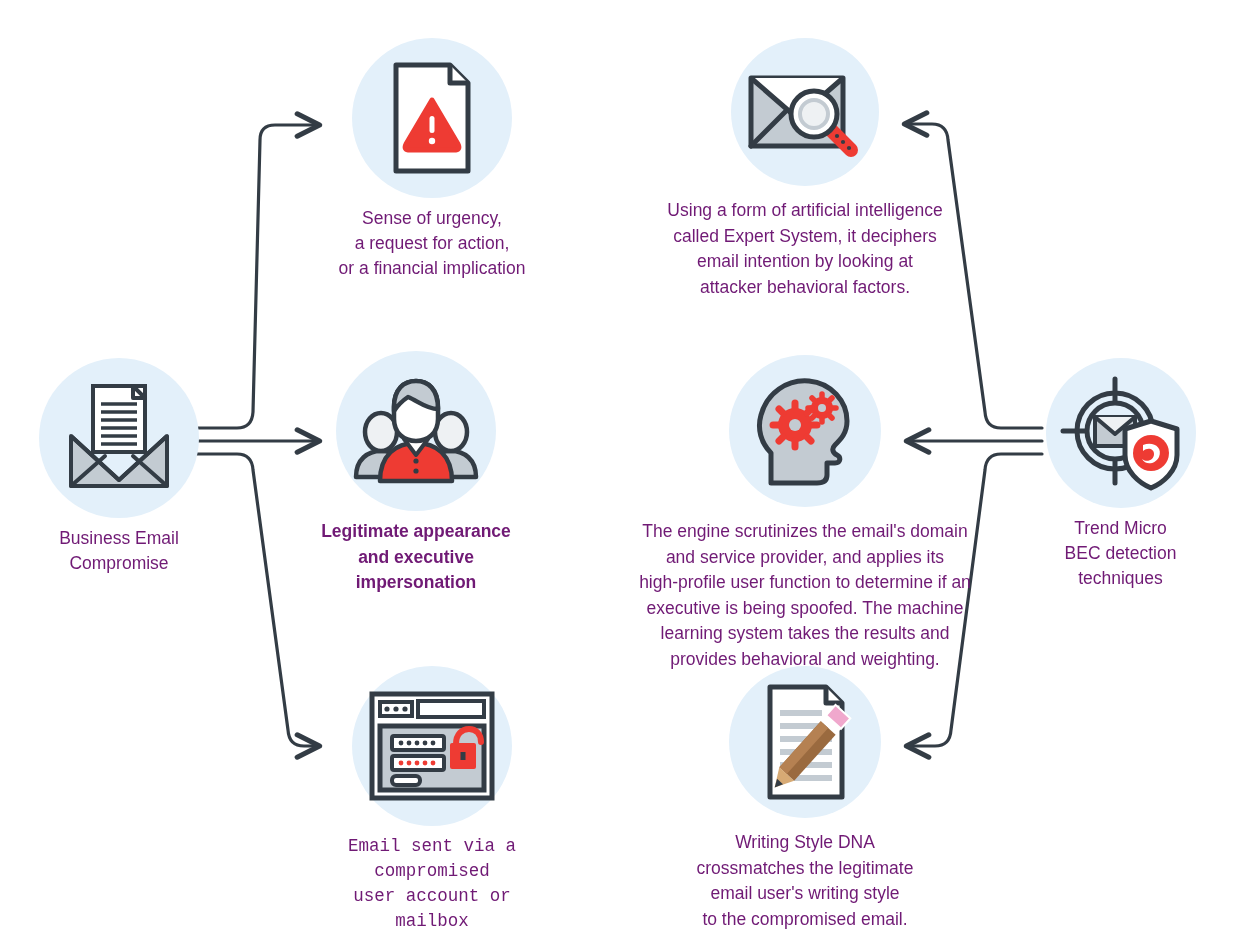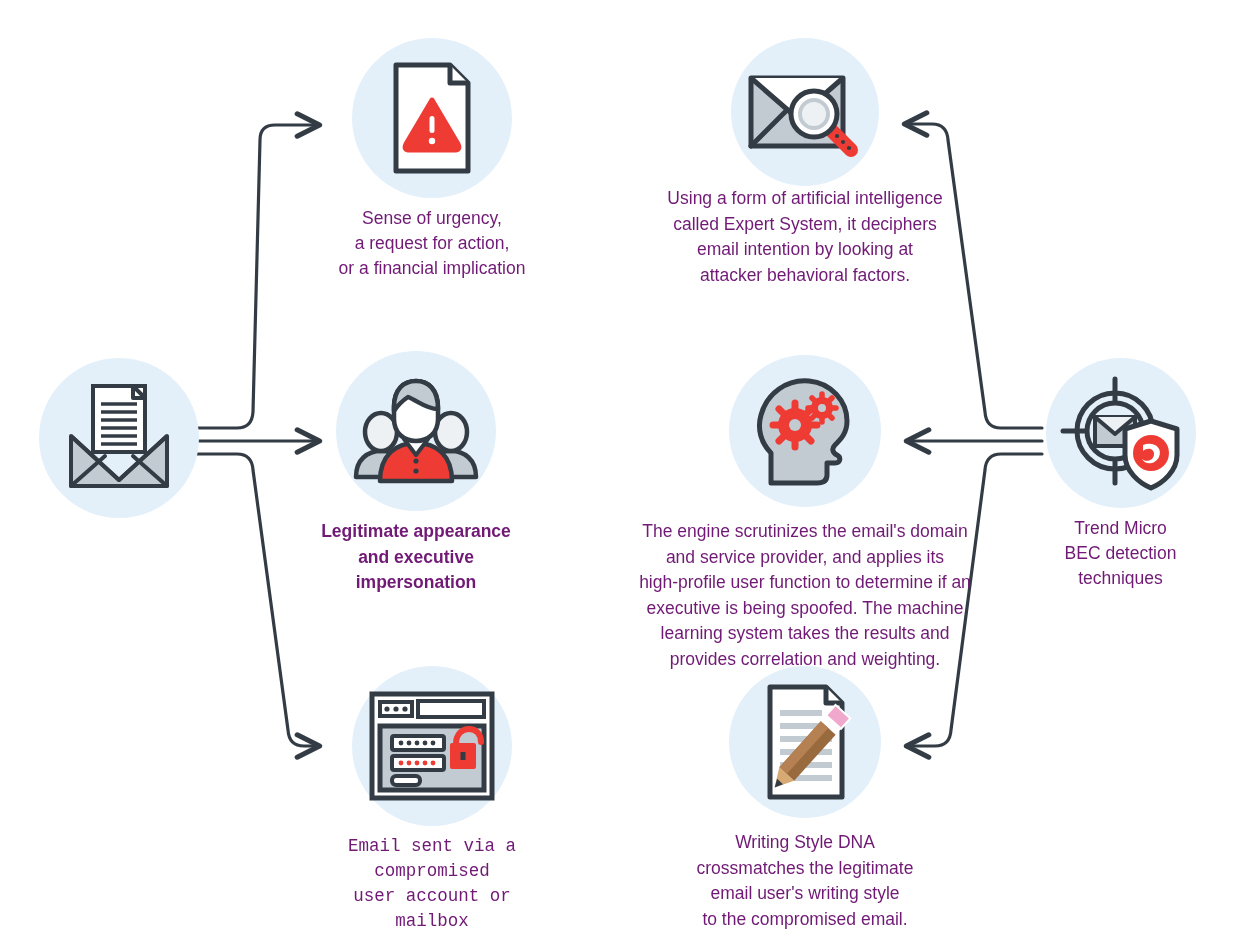--- a/index.html
+++ b/index.html
@@ -109,20 +109,22 @@
             <line x1="42" y1="60" x2="78" y2="60"></line>
           </g>
 
           <path d="M12,52 L60,96 L108,52 L108,102 L12,102 Z" fill="#c3cbd2" stroke="#333c45" stroke-width="4" stroke-linejoin="round"></path>
           <path d="M12,52 L60,96 L108,52" fill="none" stroke="#333c45" stroke-width="4" stroke-linejoin="round"></path>
           <line x1="12" y1="102" x2="46" y2="72" stroke="#333c45" stroke-width="4" stroke-linecap="round"></line>
           <line x1="108" y1="102" x2="74" y2="72" stroke="#333c45" stroke-width="4" stroke-linecap="round"></line>
         </svg>
       </div>
     </div>
+    <div class="caption">Business Email
+Compromise</div>
   </div>
 
   <div class="node" style="left:322px; top:38px; width:220px;">
     <div class="circle" style="width:160px; height:160px;">
       <div class="icon-holder">
         <svg width="88" height="112" viewBox="0 0 88 112">
           <path d="M8,3 L62,3 L80,21 L80,109 L8,109 Z" fill="#ffffff" stroke="#333c45" stroke-width="5" stroke-linejoin="round"></path>
           <path d="M62,3 L62,21 L80,21" fill="#ffffff" stroke="#333c45" stroke-width="5" stroke-linejoin="round"></path>
           <path d="M44,38 L70,82 Q73,88 66,88 L22,88 Q15,88 18,82 Z" fill="#ee3b33" stroke="#ee3b33" stroke-width="5" stroke-linejoin="round"></path>
           <rect x="41.5" y="54" width="5" height="17" rx="2.5" fill="#ffffff"></rect>
@@ -219,21 +221,21 @@
           <g fill="#333c45">
               <circle cx="90" cy="74" r="2.1"></circle>
               <circle cx="96" cy="80" r="2.1"></circle>
               <circle cx="102" cy="86" r="2.1"></circle>
             </g>
           <circle cx="67" cy="52" r="23" fill="#ffffff" stroke="#333c45" stroke-width="5"></circle>
           <circle cx="67" cy="52" r="14" fill="#eef1f3" stroke="#c3cbd2" stroke-width="4"></circle>
         </svg>
       </div>
     </div>
-    <div class="caption wide" style="margin-top:0;">Using a form of artificial intelligence
+    <div class="caption wide" style="margin-top:12px;">Using a form of artificial intelligence
 called Expert System, it deciphers
 email intention by looking at
 attacker behavioral factors.</div>
   </div>
 
   <div class="node" style="left:615px; top:355px; width:380px;">
     <div class="circle" style="width:152px; height:152px;">
       <div class="icon-holder">
         <svg width="104" height="112" viewBox="0 0 104 112">
           <path d="M18,108 L18,78 C8,68 4,54 8,40 C14,18 34,4 56,6 C78,8 94,26 94,46 C94,58 88,64 82,70 C78,74 80,78 84,80 C88,82 88,88 82,88 L74,88 L74,100 C74,106 70,108 64,108 Z" fill="#c3cbd2" stroke="#333c45" stroke-width="5" stroke-linejoin="round"></path>
@@ -268,21 +270,21 @@
           </g>
           <circle cx="69" cy="33" r="4" fill="#c3cbd2"></circle>
         </svg>
       </div>
     </div>
     <div class="caption wide" style="margin-top:12px;">The engine scrutinizes the email's domain
 and service provider, and applies its
 high-profile user function to determine if an
 executive is being spoofed. The machine
 learning system takes the results and
-provides correlation and weighting.</div>
+provides behavioral and weighting.</div>
   </div>
 
   <div class="node" style="left:1043px; top:358px; width:155px;">
     <div class="circle" style="width:150px; height:150px;">
       <div class="icon-holder">
         <svg width="124" height="124" viewBox="0 0 124 124">
           <circle cx="56" cy="60" r="38" fill="none" stroke="#333c45" stroke-width="5"></circle>
           <circle cx="56" cy="60" r="28" fill="none" stroke="#333c45" stroke-width="5"></circle>
           <g stroke="#333c45" stroke-width="5" stroke-linecap="round">
             <line x1="56" y1="8" x2="56" y2="30"></line>

